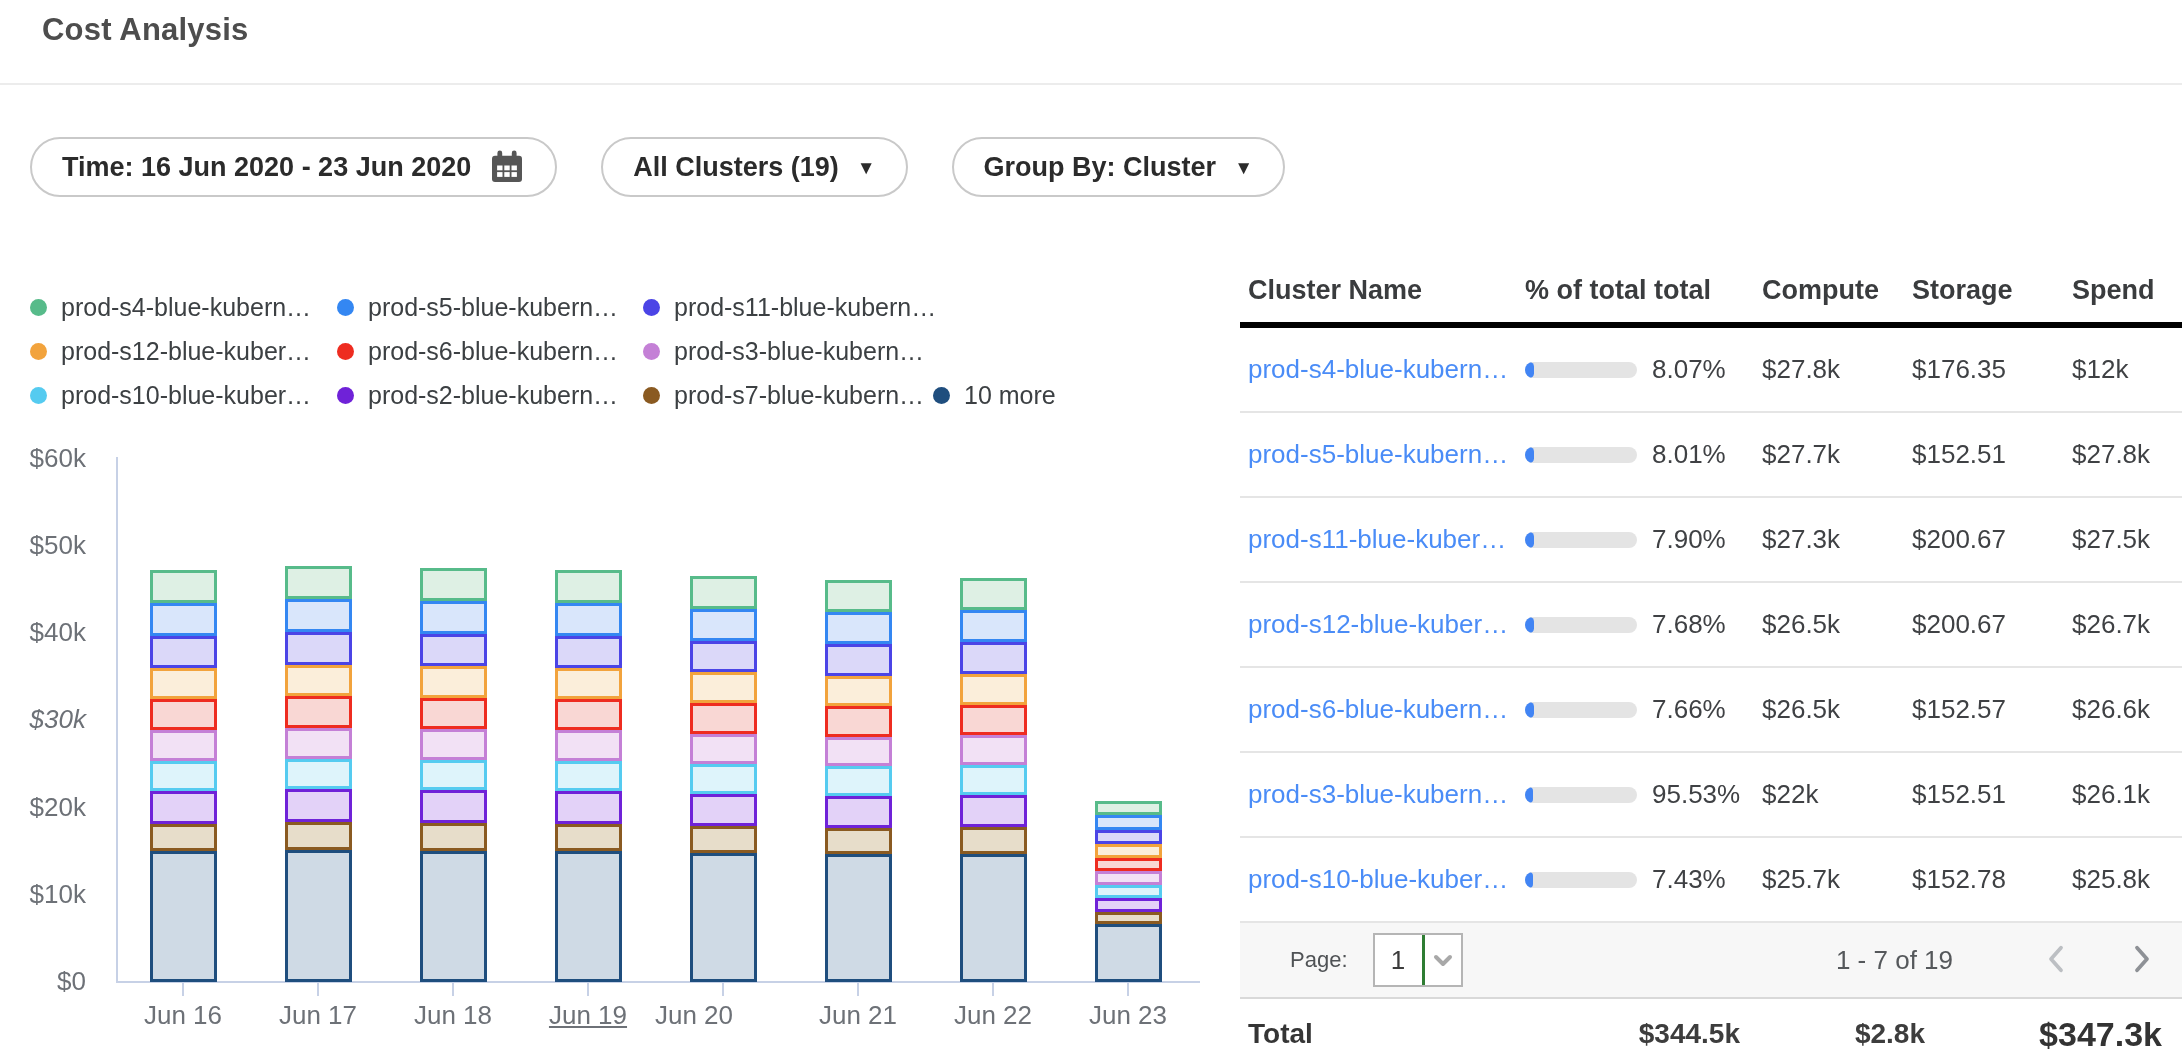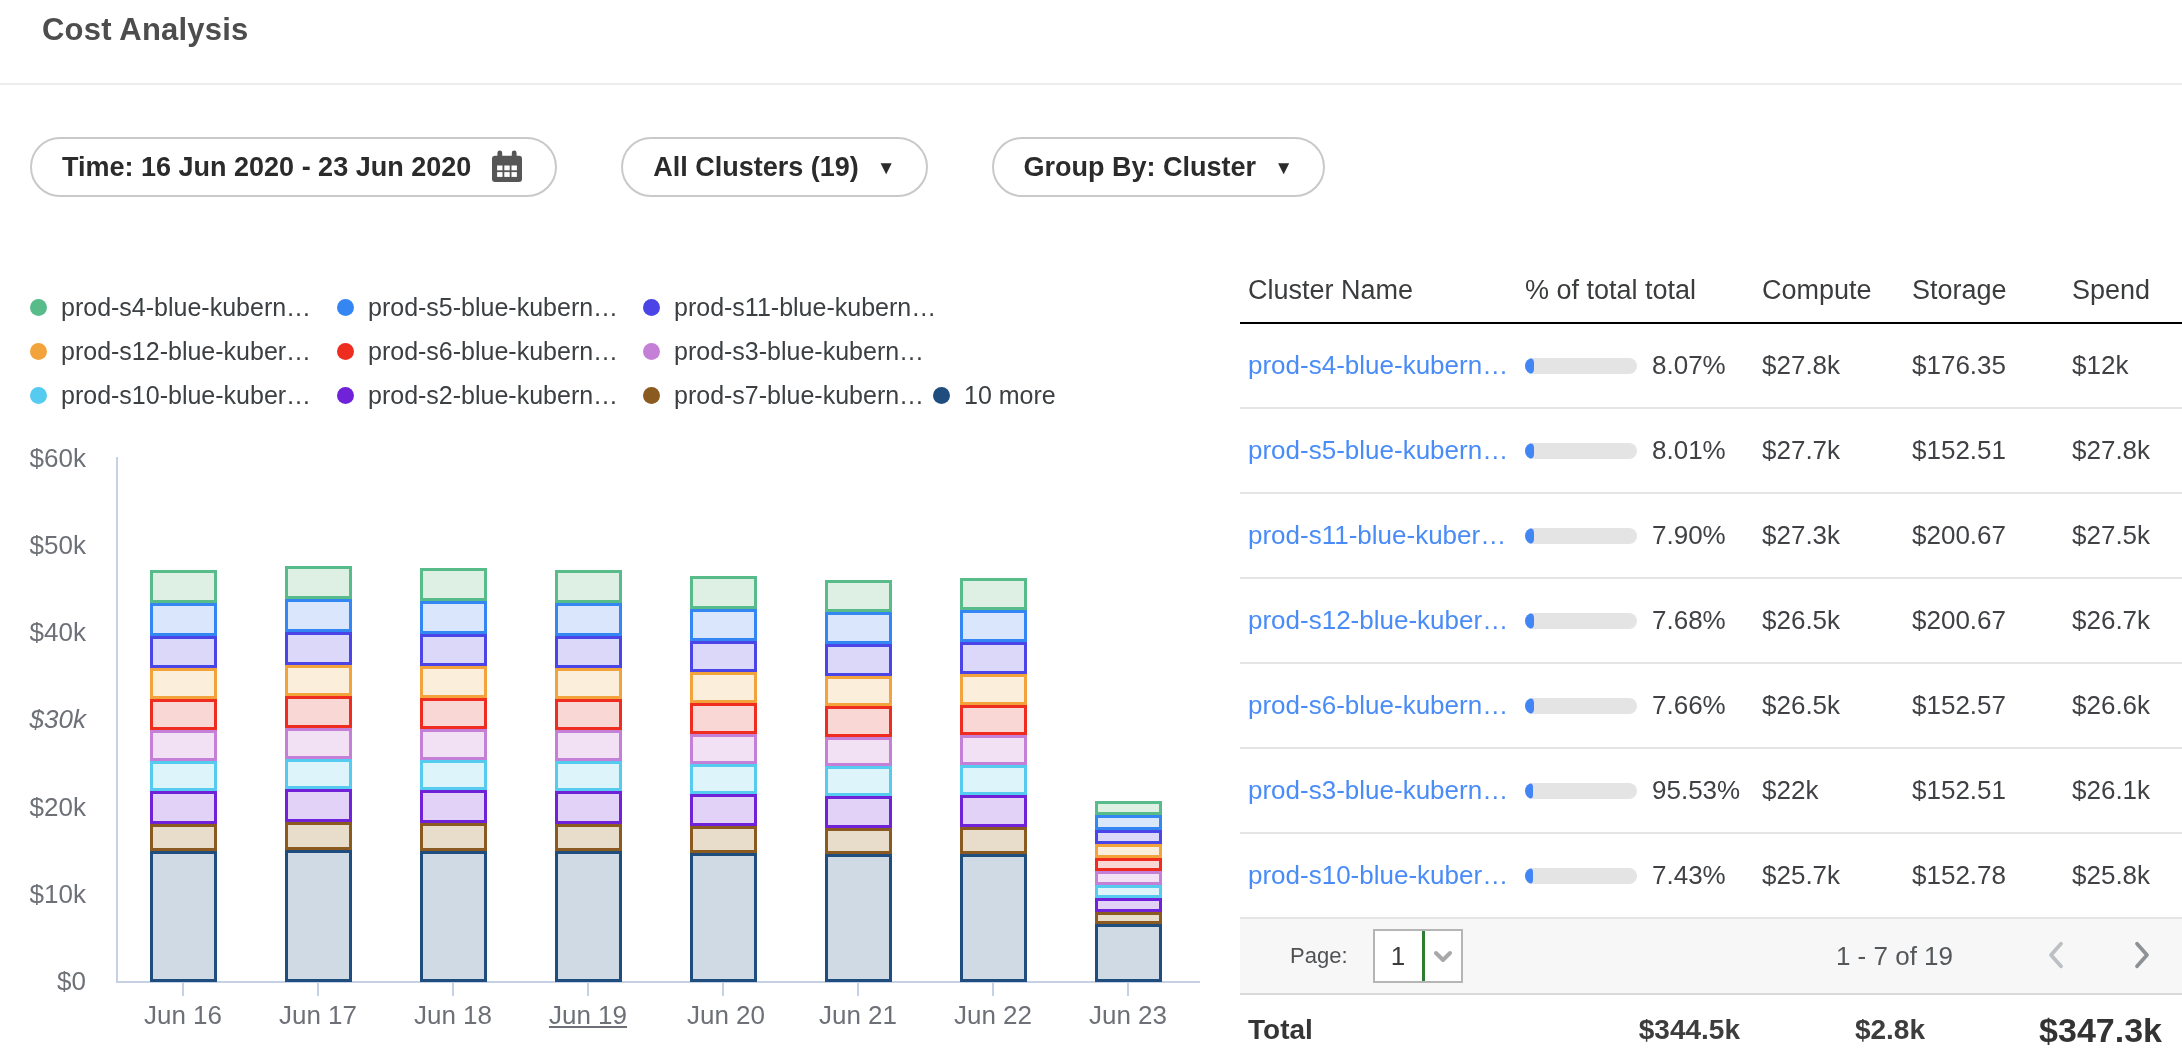--- a/index.html
+++ b/index.html
@@ -5,21 +5,21 @@
   html,body{margin:0;padding:0;background:#fff;}
   body{
     width:2182px;height:1052px;position:relative;overflow:hidden;
     font-family:"Liberation Sans","DejaVu Sans",sans-serif;
     -webkit-font-smoothing:antialiased;
   }
   
   .page-title{position:absolute;left:42px;top:12px;font-size:31px;font-weight:700;color:#4d4d4d;letter-spacing:.2px;}
   .top-divider{position:absolute;left:0;top:83px;width:100%;height:0;border-top:2px solid #ececec;}
   
-  .filters{position:absolute;left:30px;top:137px;display:flex;gap:64px;align-items:center;}
+  .filters{position:absolute;left:30px;top:137px;display:flex;gap:44px;align-items:center;}
   .pill{
     height:60px;border:2px solid #c9c9c9;border-radius:32px;background:#fff;
     display:flex;align-items:center;gap:18px;padding:0 30px;cursor:pointer;
     font-size:27px;font-weight:700;color:#2b2b2b;box-sizing:border-box;white-space:nowrap;
   }
   .caret{font-size:19px;color:#2b2b2b;line-height:1;}
   .cal-icon{width:36px;height:36px;display:block;}
   
   .legend{position:absolute;left:30px;top:293px;display:flex;flex-direction:column;gap:15px;}
   .legend-row{display:flex;align-items:center;}
@@ -30,21 +30,21 @@
   .chart{position:absolute;left:20px;top:444px;width:1185px;height:608px;}
   .y-label{position:absolute;left:0;width:70px;text-align:right;font-size:26px;color:#6d7177;}
   .x-label{position:absolute;width:140px;text-align:center;font-size:26px;color:#6d7177;}
   .axis-y{position:absolute;background:#c7d1e6;width:2px;}
   .axis-x{position:absolute;background:#c7d1e6;height:2px;}
   .x-tick{position:absolute;width:2px;height:13px;background:#c7d1e6;}
   .bar-segment{position:absolute;box-sizing:border-box;border:3px solid;cursor:pointer;}
   
   .cost-table{position:absolute;left:1240px;top:258px;width:942px;}
   .thead{display:grid;grid-template-columns:285px 215px 150px 160px 132px;height:64px;align-items:center;
-         font-size:27px;font-weight:400;color:#3a3c3e;border-bottom:2px solid #000000;}
+         font-size:27px;font-weight:700;color:#3a3c3e;border-bottom:6px solid #000000;}
   .trow{display:grid;grid-template-columns:285px 215px 150px 160px 132px;height:83px;align-items:center;
         border-bottom:2px solid #e5e5e5;font-size:26px;color:#3f4144;}
   .c1{padding-left:8px;white-space:nowrap;overflow:hidden;}
   .c3,.c4,.c5{padding-left:22px;white-space:nowrap;}
   .cluster-link{color:#4a8cf7;cursor:pointer;text-decoration:none;white-space:nowrap;overflow:hidden;display:block;}
   .pct-cell{display:flex;align-items:center;gap:15px;}
   .pct-track{width:112px;height:16px;border-radius:8px;background:#e4e4e4;overflow:hidden;flex:0 0 auto;}
   .pct-fill{height:100%;border-radius:8px;background:#4285f4;}
   
   .tfoot{height:76px;background:#f7f7f7;border-bottom:2px solid #d9d9d9;display:flex;align-items:center;
@@ -204,21 +204,21 @@
     <div class="bar-segment" style="left: 534.5px; width: 67px; top: 379.786px; height: 27.4585px; border-color: rgb(138, 90, 33); background: rgb(231, 221, 202);"></div>
     <div class="bar-segment" style="left: 534.5px; width: 67px; top: 347.098px; height: 32.6887px; border-color: rgb(111, 34, 216); background: rgb(227, 210, 248);"></div>
     <div class="bar-segment" style="left: 534.5px; width: 67px; top: 316.85px; height: 30.248px; border-color: rgb(85, 203, 240); background: rgb(222, 244, 251);"></div>
     <div class="bar-segment" style="left: 534.5px; width: 67px; top: 286.253px; height: 30.5967px; border-color: rgb(196, 128, 214); background: rgb(242, 225, 245);"></div>
     <div class="bar-segment" style="left: 534.5px; width: 67px; top: 255.133px; height: 31.1197px; border-color: rgb(238, 44, 32); background: rgb(249, 215, 212);"></div>
     <div class="bar-segment" style="left: 534.5px; width: 67px; top: 223.839px; height: 31.294px; border-color: rgb(242, 163, 60); background: rgb(251, 238, 218);"></div>
     <div class="bar-segment" style="left: 534.5px; width: 67px; top: 191.586px; height: 32.2529px; border-color: rgb(75, 68, 230); background: rgb(219, 216, 249);"></div>
     <div class="bar-segment" style="left: 534.5px; width: 67px; top: 158.985px; height: 32.6016px; border-color: rgb(52, 135, 242); background: rgb(217, 230, 251);"></div>
     <div class="bar-segment" style="left: 534.5px; width: 67px; top: 126.209px; height: 32.7759px; border-color: rgb(87, 187, 138); background: rgb(222, 240, 228);"></div>
     <div class="x-tick" style="left: 702px; top: 539px;"></div>
-    <div class="x-label" style="left: 636px; top: 556px;">Jun 20</div>
+    <div class="x-label" style="left: 604px; top: 556px;">Jun 20</div>
     <div class="bar-segment" style="left: 669.5px; width: 67px; top: 409.163px; height: 128.837px; border-color: rgb(31, 78, 126); background: rgb(207, 218, 229);"></div>
     <div class="bar-segment" style="left: 669.5px; width: 67px; top: 382.14px; height: 27.0227px; border-color: rgb(138, 90, 33); background: rgb(231, 221, 202);"></div>
     <div class="bar-segment" style="left: 669.5px; width: 67px; top: 349.974px; height: 32.1657px; border-color: rgb(111, 34, 216); background: rgb(227, 210, 248);"></div>
     <div class="bar-segment" style="left: 669.5px; width: 67px; top: 320.162px; height: 29.8121px; border-color: rgb(85, 203, 240); background: rgb(222, 244, 251);"></div>
     <div class="bar-segment" style="left: 669.5px; width: 67px; top: 290.001px; height: 30.1608px; border-color: rgb(196, 128, 214); background: rgb(242, 225, 245);"></div>
     <div class="bar-segment" style="left: 669.5px; width: 67px; top: 259.318px; height: 30.6838px; border-color: rgb(238, 44, 32); background: rgb(249, 215, 212);"></div>
     <div class="bar-segment" style="left: 669.5px; width: 67px; top: 228.459px; height: 30.8582px; border-color: rgb(242, 163, 60); background: rgb(251, 238, 218);"></div>
     <div class="bar-segment" style="left: 669.5px; width: 67px; top: 196.729px; height: 31.7299px; border-color: rgb(75, 68, 230); background: rgb(219, 216, 249);"></div>
     <div class="bar-segment" style="left: 669.5px; width: 67px; top: 164.651px; height: 32.0786px; border-color: rgb(52, 135, 242); background: rgb(217, 230, 251);"></div>
     <div class="bar-segment" style="left: 669.5px; width: 67px; top: 132.398px; height: 32.2529px; border-color: rgb(87, 187, 138); background: rgb(222, 240, 228);"></div>

